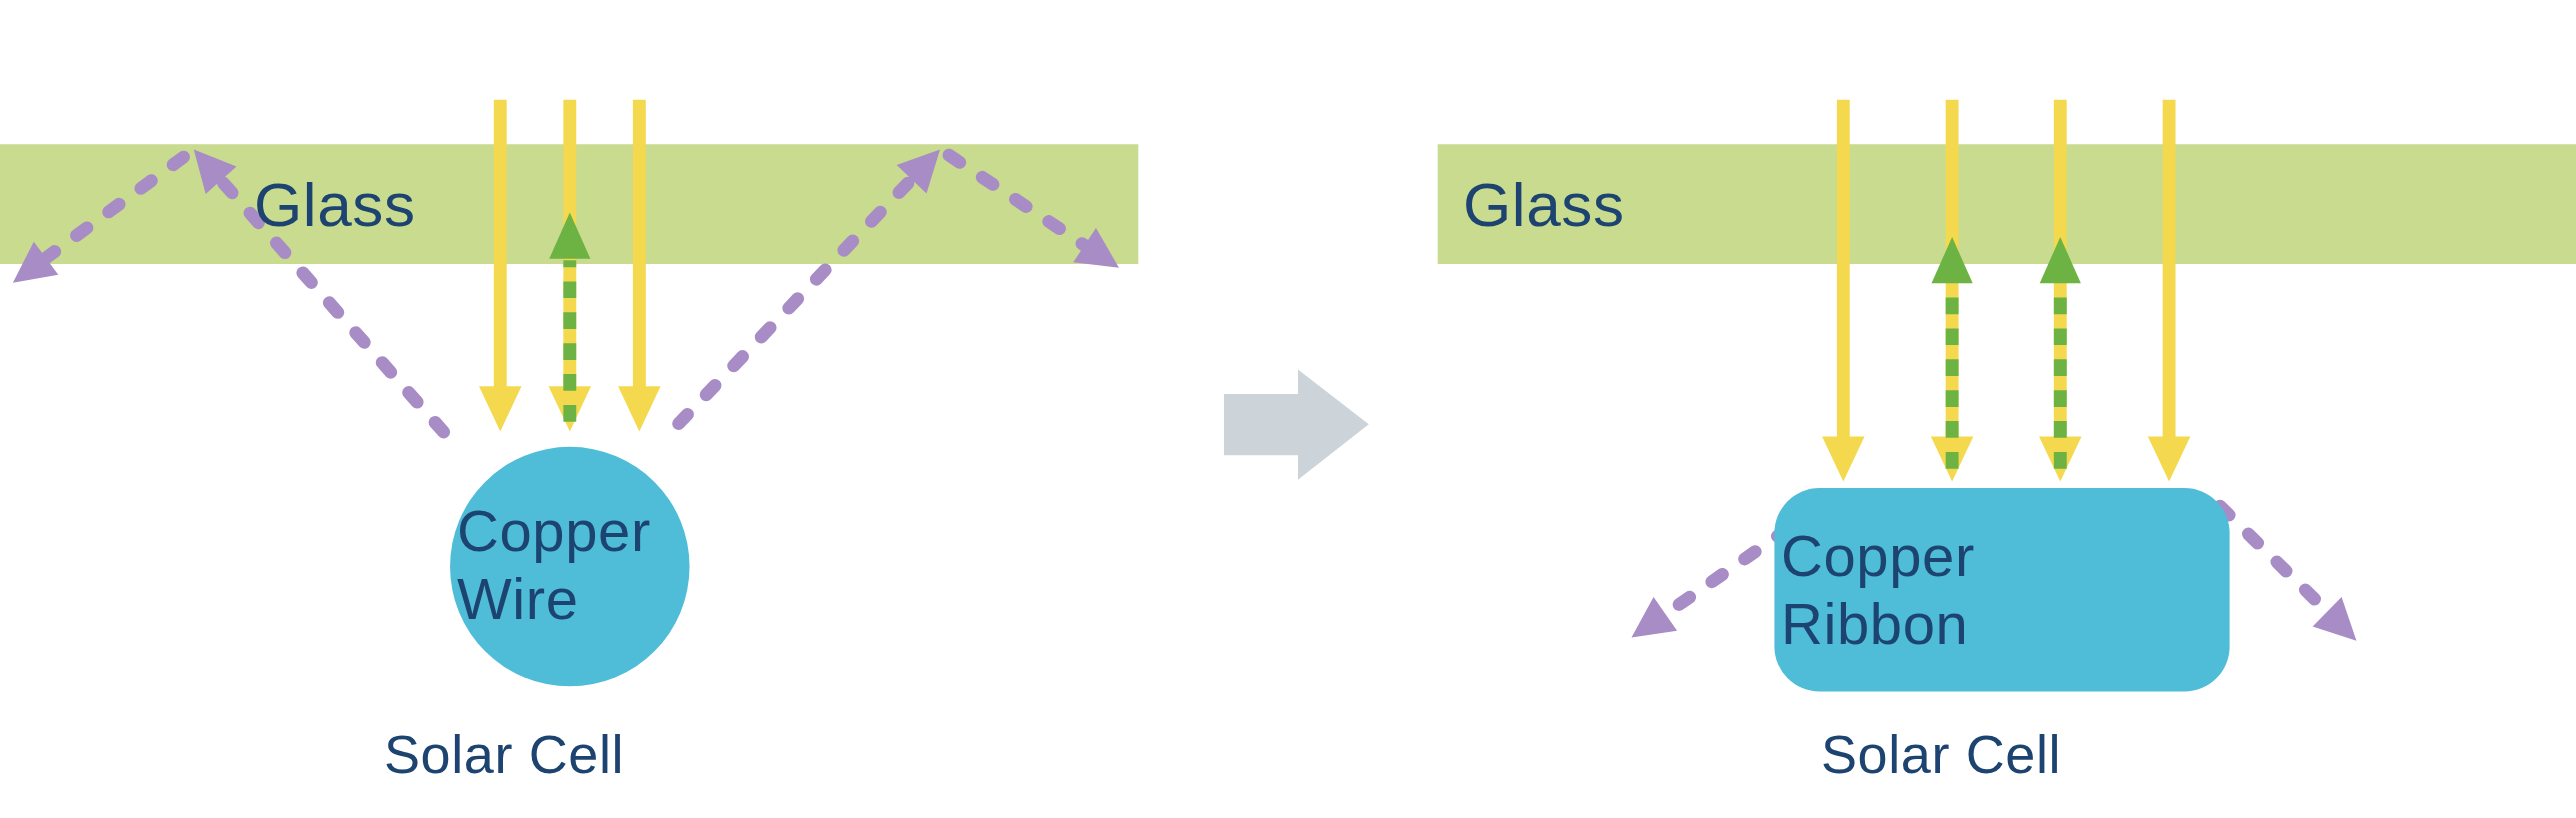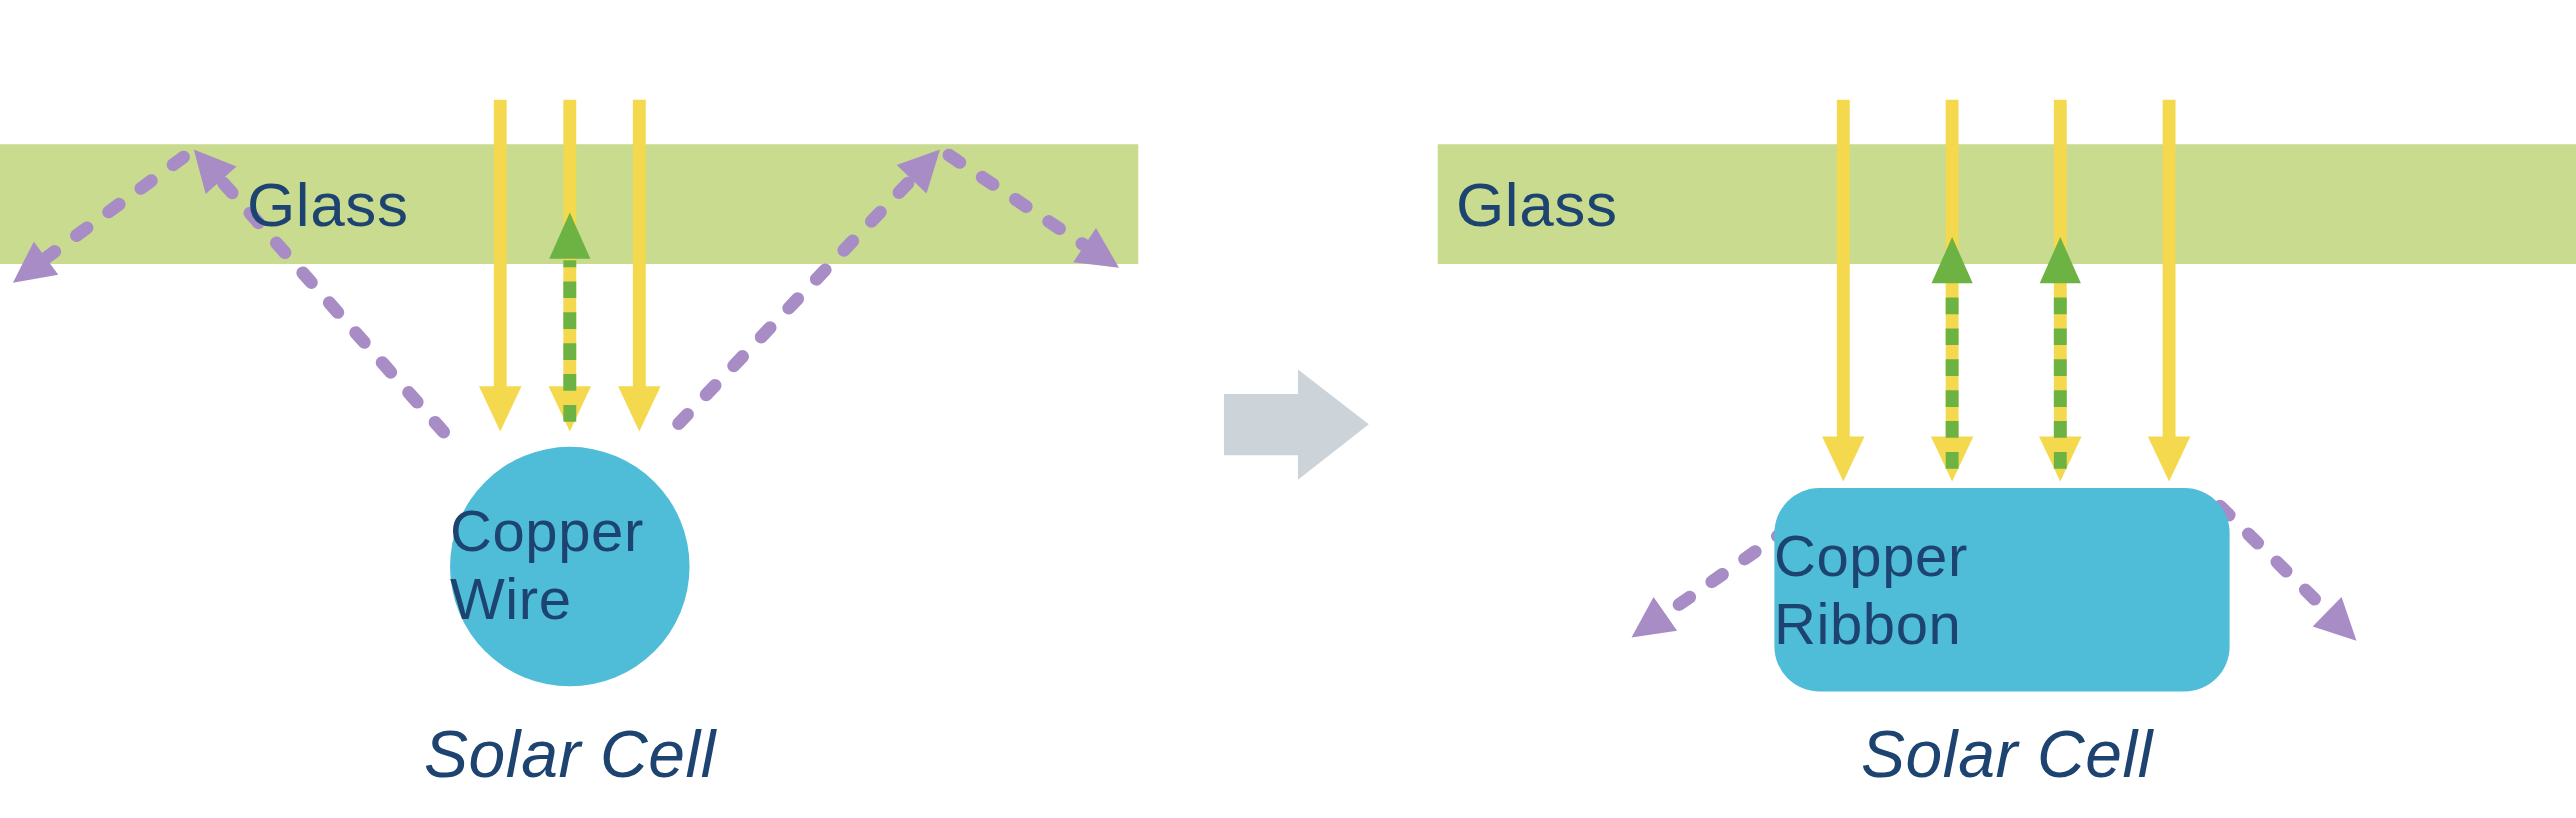--- a/index.html
+++ b/index.html
@@ -19,31 +19,31 @@
     position: absolute;
     left: 0;
     top: 0;
   }
   .label {
     position: absolute;
     color: var(--c-navy, #1d4370);
     font-weight: 500;
     letter-spacing: 0.6px;
     white-space: pre-line;
+    margin-left: 7px;
   }
   .glass-label   { font-size: 62px;  line-height: 64px; }
   .conductor-label {
     font-size: 58px;
     line-height: 68px;
   }
   .cell-label {
-    font-size: 66px;
+    font-size: 54px;
     line-height: 68px;
-    text-align: center;
-    font-style: italic;
+    text-align: left;
   }
   
   .glass-label-left    { left: 247px;  top: 173px; }
   .glass-label-right   { left: 1456px; top: 173px; }
   .copper-wire-label   { left: 450px;  top: 497px;  width: 240px; }
   .copper-ribbon-label { left: 1774px; top: 522px;  width: 455px; }
   .cell-label-left     { left: 377px;  top: 720px; width: 386px; }
   .cell-label-right    { left: 1814px; top: 720px; width: 386px; }
 
   

